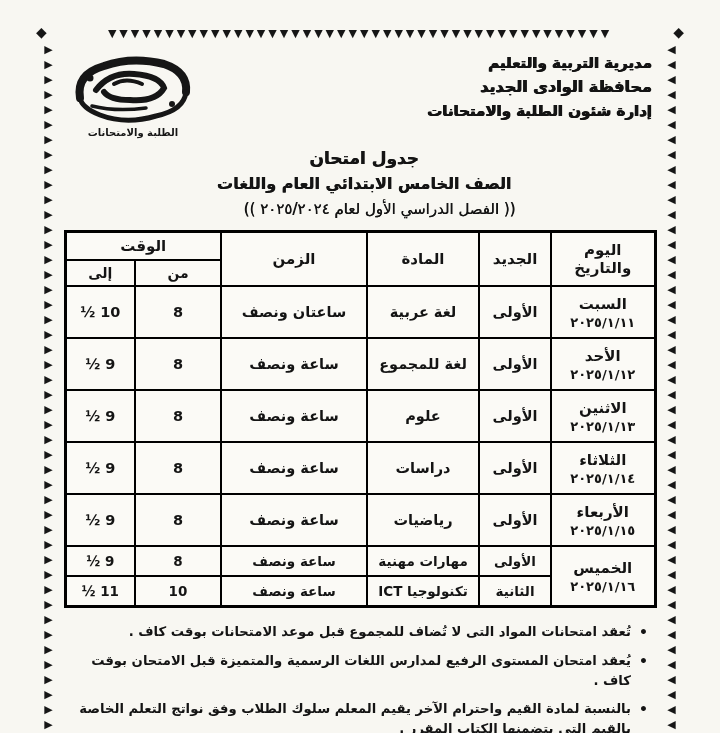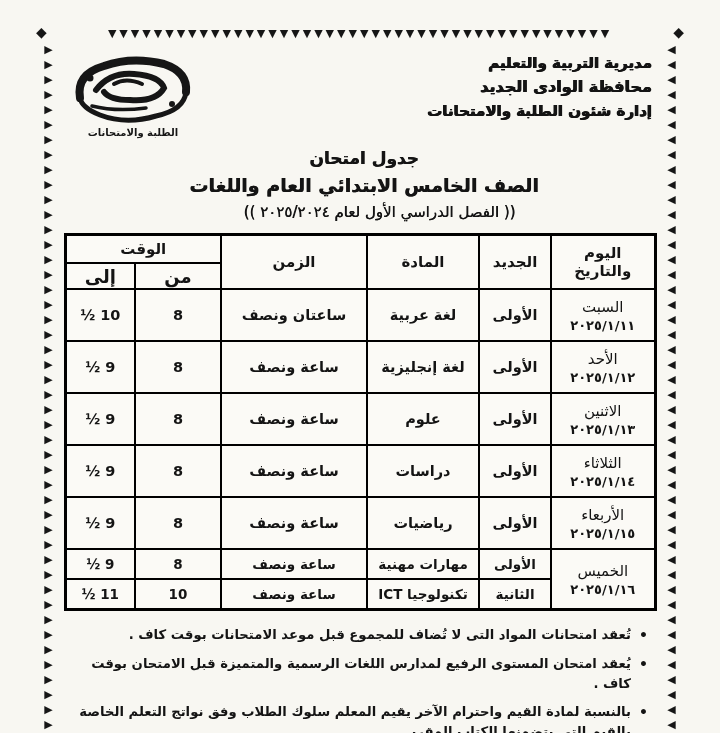--- a/index.html
+++ b/index.html
@@ -43,46 +43,46 @@
     text-shadow:0.5px 0 currentColor, -0.5px 0 currentColor; }
   .org-line.l1 { font-size:16px; }
   .org-line.l2 { font-size:15px; }
   .org-line.l3 { font-size:15px; }
   .logo-block { width:134px; height:94px; flex:0 0 auto; }
 
   
   .title-block { text-align:center; margin-top:6px;padding-left:8px; }
   .title-1 { font-size:17px; font-weight:900; letter-spacing:1px;
     text-shadow:0.5px 0 currentColor; }
-  .title-2 { font-size:19px; font-weight:900; margin-top:6px;
+  .title-2 { font-size:16px; font-weight:900; margin-top:6px;
     text-shadow:0.5px 0 currentColor; }
   .title-3 { font-size:15px; font-weight:400; margin-top:7px;
     text-shadow:0.4px 0 currentColor;margin-left:31px; }
 
   
   table.schedule {
     table-layout:fixed; width:590px;
     margin:12px auto 0;
     border-collapse:collapse;
     border:3px solid #000;
     direction:rtl;
     background:#fbfaf6;
   }
   .schedule th, .schedule td {
     border:2px solid #000;
     text-align:center; vertical-align:middle;
     font-weight:bold; padding:1px 3px;
     overflow:hidden;
   }
   .schedule thead th { font-size:15px; }
-  .schedule thead tr.sub th { height:22px; font-size:18px; }
+  .schedule thead tr.sub th { height:22px; font-size:14px; }
   .schedule thead tr.main th { height:24px; }
   .schedule tbody tr.r td { height:48px; font-size:14.5px; }
   .schedule tbody tr.r-half td { height:26px; font-size:13.5px; }
-  .day-cell .day  { font-size:15px; font-weight:400; }
+  .day-cell .day  { font-size:15px; font-weight:700; }
   .day-cell .date { font-size:13px; font-weight:bold; margin-top:2px; }
   td.time { font-size:14.5px; }
   .c-day{width:104px}.c-period{width:72px}.c-subject{width:112px}
   .c-duration{width:146px}.c-from{width:86px}.c-to{width:70px}
 
   
   .notes { margin:14px 72px 0 64px; }
   .note { position:relative; text-align:right; padding-right:17px;
     font-size:13.2px; font-weight:700; line-height:1.5; margin-bottom:9px; }
   .note .bullet { position:absolute; right:0; top:0; font-size:14px; }
@@ -159,21 +159,21 @@
         <td>ساعتان ونصف</td>
         <td class="time">8</td>
         <td class="time">10 ½</td>
       </tr>
       <tr class="r">
         <td class="day-cell">
           <div class="day">الأحد</div>
           <div class="date">٢٠٢٥/١/١٢</div>
         </td>
         <td>الأولى</td>
-        <td>لغة إنجليزية</td>
+        <td>لغة للمجموع</td>
         <td>ساعة ونصف</td>
         <td class="time">8</td>
         <td class="time">9 ½</td>
       </tr>
       <tr class="r">
         <td class="day-cell">
           <div class="day">الاثنين</div>
           <div class="date">٢٠٢٥/١/١٣</div>
         </td>
         <td>الأولى</td>

